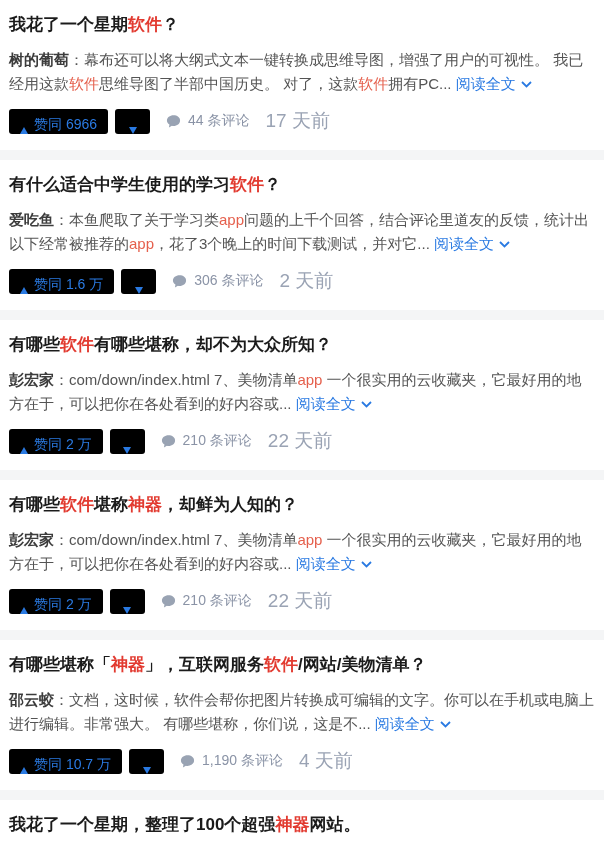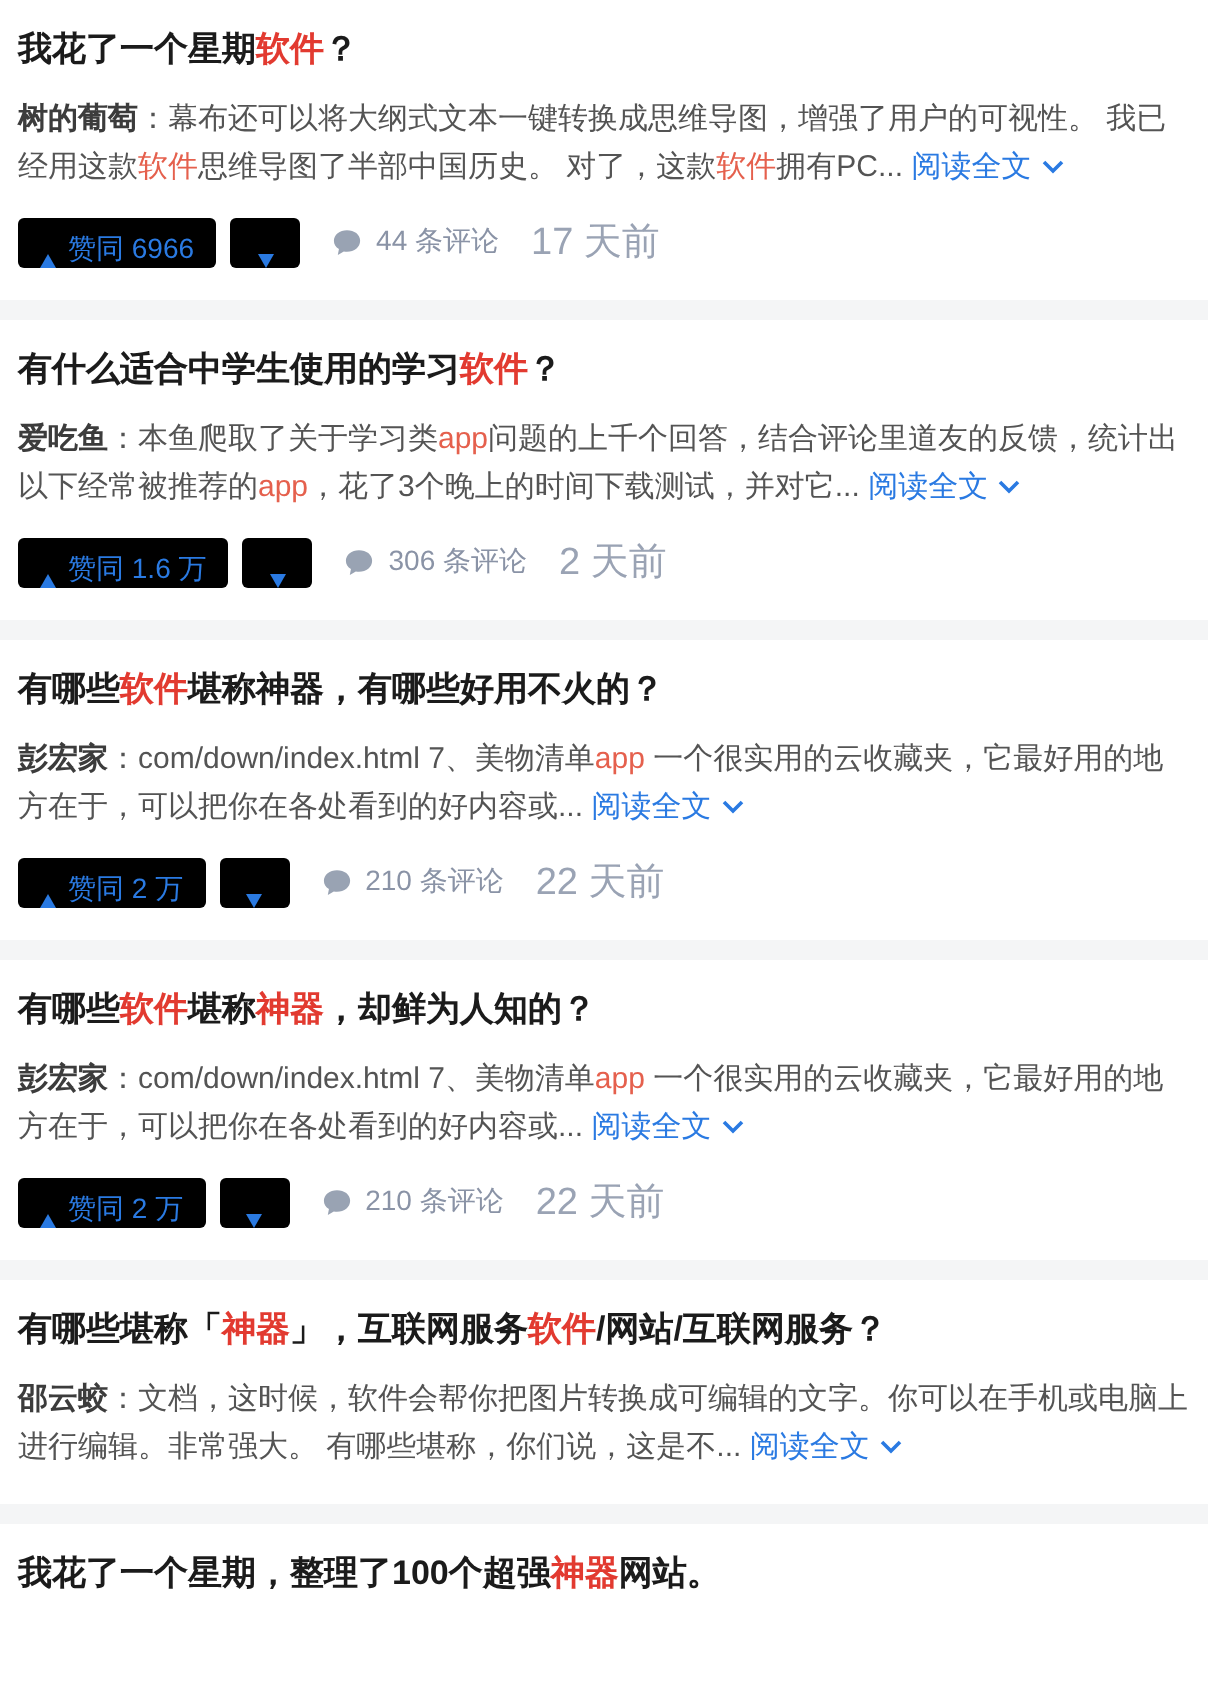--- a/index.html
+++ b/index.html
@@ -100,21 +100,21 @@
           <path d="M8 1.2C4.1 1.2 1 3.7 1 6.8c0 1.8 1 3.4 2.7 4.4l-.6 3.2 3.2-1.9c.5.1 1.1.2 1.7.2 3.9 0 7-2.5 7-5.9S11.9 1.2 8 1.2z" fill="#99a3b3"></path>
         </svg>
         <span>306 条评论</span>
       </span>
     <span class="time">2 天前</span>
   </div>
 </article>
 <div class="gap"></div>
 
 <article class="card">
-  <h2 class="title"><span>有哪些</span><span class="hl">软件</span><span>堪称神器，有哪些好用不火的？</span></h2>
+  <h2 class="title"><span>有哪些</span><span class="hl">软件</span><span>有哪些堪称，却不为大众所知？</span></h2>
   <p class="preview"><span class="author">彭宏家</span><span>：com/down/index.html 7、美物清单</span><span class="hl">app</span><span> 一个很实用的云收藏夹，它最好用的地方在于，可以把你在各处看到的好内容或...</span>
     <a class="read-more"><span>阅读全文</span><svg width="11" height="7" viewBox="0 0 11 7">
           <polyline points="1,1 5.5,5.5 10,1" fill="none" stroke="#2a7ae2" stroke-width="1.8"></polyline>
         </svg></a>
   </p>
   <div class="actions">
     <button class="vote-up">
         <span class="tri-up"></span>
         <span class="lbl">赞同 2 万</span>
       </button>
@@ -152,26 +152,42 @@
           <path d="M8 1.2C4.1 1.2 1 3.7 1 6.8c0 1.8 1 3.4 2.7 4.4l-.6 3.2 3.2-1.9c.5.1 1.1.2 1.7.2 3.9 0 7-2.5 7-5.9S11.9 1.2 8 1.2z" fill="#99a3b3"></path>
         </svg>
         <span>210 条评论</span>
       </span>
     <span class="time">22 天前</span>
   </div>
 </article>
 <div class="gap"></div>
 
 <article class="card">
-  <h2 class="title"><span>有哪些堪称「</span><span class="hl">神器</span><span>」，互联网服务</span><span class="hl">软件</span><span>/网站/互联网服务？</span></h2>
+  <h2 class="title"><span>有哪些堪称「</span><span class="hl">神器</span><span>」，互联网服务</span><span class="hl">软件</span><span>/网站/美物清单？</span></h2>
   <p class="preview"><span class="author">邵云蛟</span><span>：文档，这时候，软件会帮你把图片转换成可编辑的文字。你可以在手机或电脑上进行编辑。非常强大。 有哪些堪称，你们说，这是不...</span>
     <a class="read-more"><span>阅读全文</span><svg width="11" height="7" viewBox="0 0 11 7">
           <polyline points="1,1 5.5,5.5 10,1" fill="none" stroke="#2a7ae2" stroke-width="1.8"></polyline>
         </svg></a>
   </p>
+  <div class="actions">
+    <button class="vote-up">
+        <span class="tri-up"></span>
+        <span class="lbl">赞同 10.7 万</span>
+      </button>
+    <button class="vote-down">
+        <span class="tri-down"></span>
+      </button>
+    <span class="comments">
+        <svg width="15" height="15" viewBox="0 0 16 16">
+          <path d="M8 1.2C4.1 1.2 1 3.7 1 6.8c0 1.8 1 3.4 2.7 4.4l-.6 3.2 3.2-1.9c.5.1 1.1.2 1.7.2 3.9 0 7-2.5 7-5.9S11.9 1.2 8 1.2z" fill="#99a3b3"></path>
+        </svg>
+        <span>1,190 条评论</span>
+      </span>
+    <span class="time">4 天前</span>
+  </div>
 </article>
 <div class="gap"></div>
 
 <article class="card">
   <h2 class="title"><span>我花了一个星期，整理了100个超强</span><span class="hl">神器</span><span>网站。</span></h2>
   <p class="preview">
     
   </p>
 </article>
 

